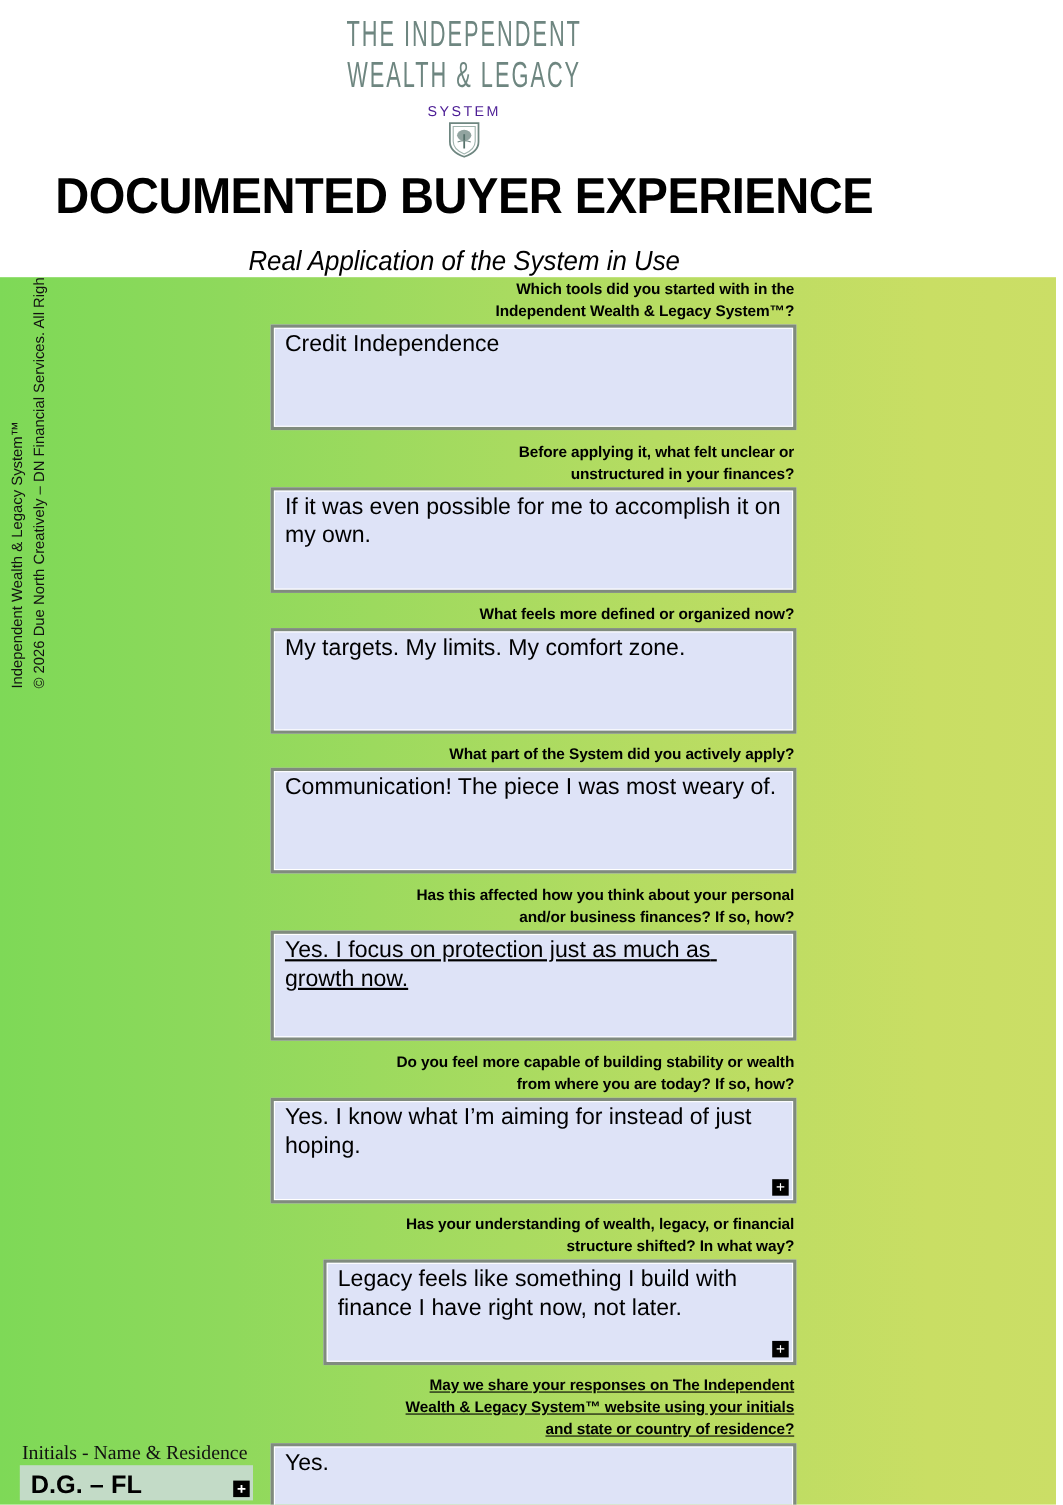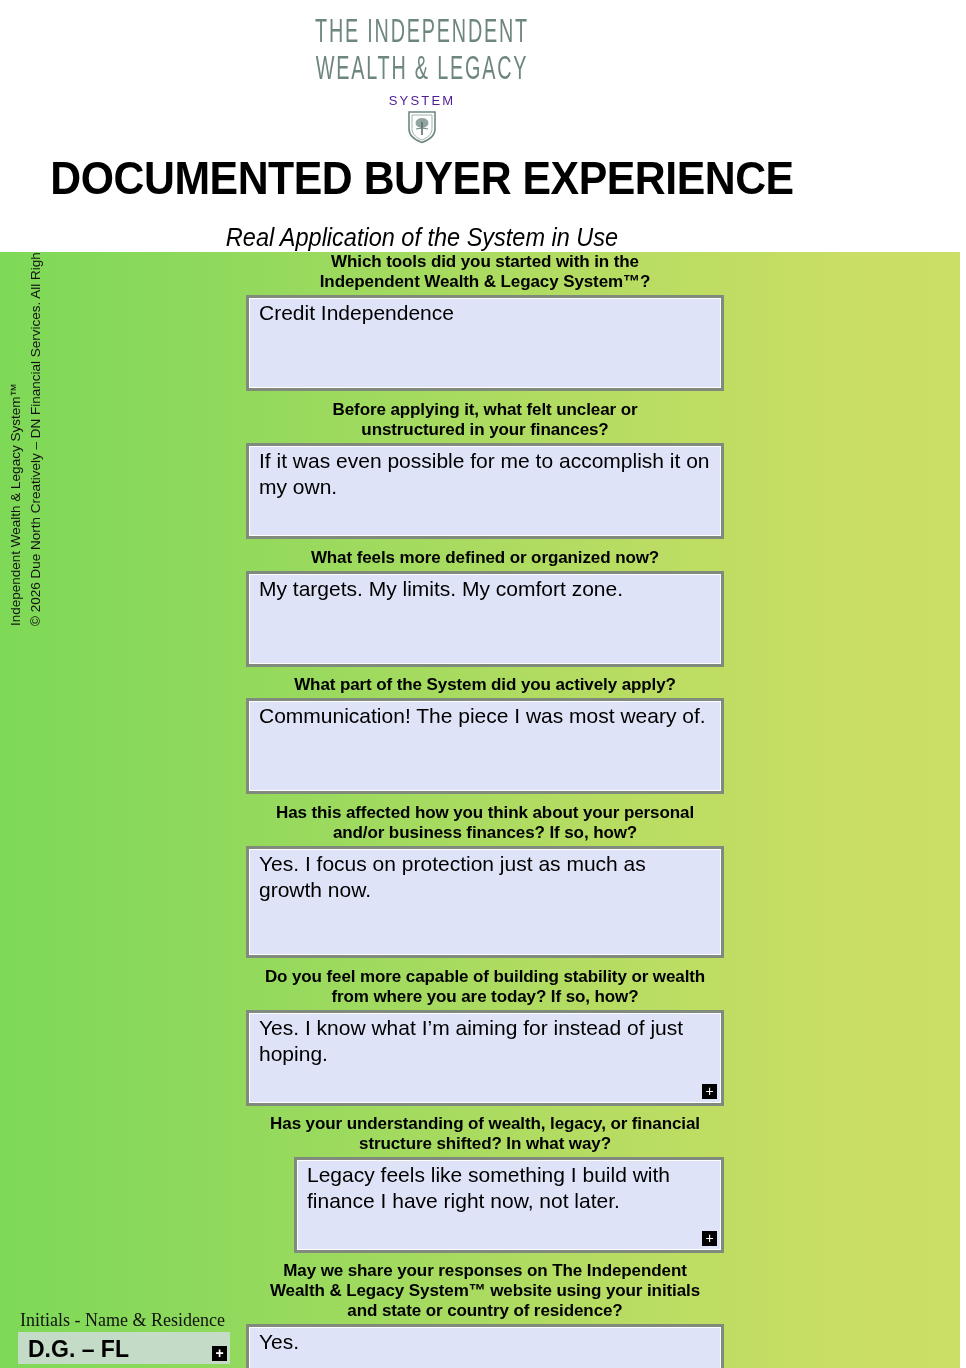--- a/index.html
+++ b/index.html
@@ -110,24 +110,24 @@
   .vline-2 { margin-left: 0px; }
 
   
   .qa-col {
     position: absolute;
     left: 246px;
     top: 0;
     width: 478px;
   }
   .question {
-    text-align: center;
+    text-align: right;
     font-family: "Liberation Sans", sans-serif;
     font-weight: bold;
-    font-size: 17px;
+    font-size: 14px;
     line-height: 20px;
     color: #000000;
     letter-spacing: -0.1px;
     padding: 0 2px;
   }
   .answer-box {
     box-sizing: border-box;
     background: #DEE3F7;
     border: 3px solid #808B7E;
     outline: 1px solid #ffffff;
@@ -244,21 +244,21 @@
     <div style="margin-top:8px;">
       <div class="question" style="white-space: pre-line;">What part of the System did you actively apply?</div>
       <div class="answer-box" style="height:96px;">
         <div class="answer-text">Communication! The piece I was most weary of.</div>
       </div>
     </div>
 
     <div style="margin-top:9px;">
       <div class="question" style="white-space: pre-line;">Has this affected how you think about your personal
 and/or business finances? If so, how?</div>
-      <div class="answer-box" style="height:112px;">
+      <div class="answer-box" style="height:100px;text-decoration:underline;">
         <div class="answer-text">Yes. I focus on protection just as much as growth now.</div>
       </div>
     </div>
 
     <div style="margin-top:9px;">
       <div class="question" style="white-space: pre-line;">Do you feel more capable of building stability or wealth
 from where you are today? If so, how?</div>
       <div class="answer-box" style="height:96px;">
         <div class="answer-text">Yes. I know what I’m aiming for instead of just hoping.</div>
         <div class="resize-handle">+</div>
@@ -268,21 +268,21 @@
     <div style="margin-top:8px;">
       <div class="question" style="white-space: pre-line;">Has your understanding of wealth, legacy, or financial
 structure shifted? In what way?</div>
       <div class="answer-box" style="height:96px;margin-left:48px;">
         <div class="answer-text">Legacy feels like something I build with finance I have right now, not later.</div>
         <div class="resize-handle">+</div>
       </div>
     </div>
 
     <div style="margin-top:8px;">
-      <div class="question" style="white-space: pre-line;">May we share your responses on The Independent
+      <div class="question" style="white-space: pre-line; text-decoration: underline;">May we share your responses on The Independent
 Wealth &amp; Legacy System™ website using your initials
 and state or country of residence?</div>
       <div class="answer-box" style="height:96px;">
         <div class="answer-text">Yes.</div>
       </div>
     </div>
 
   </div>
 
   <div class="initials-wrap">

